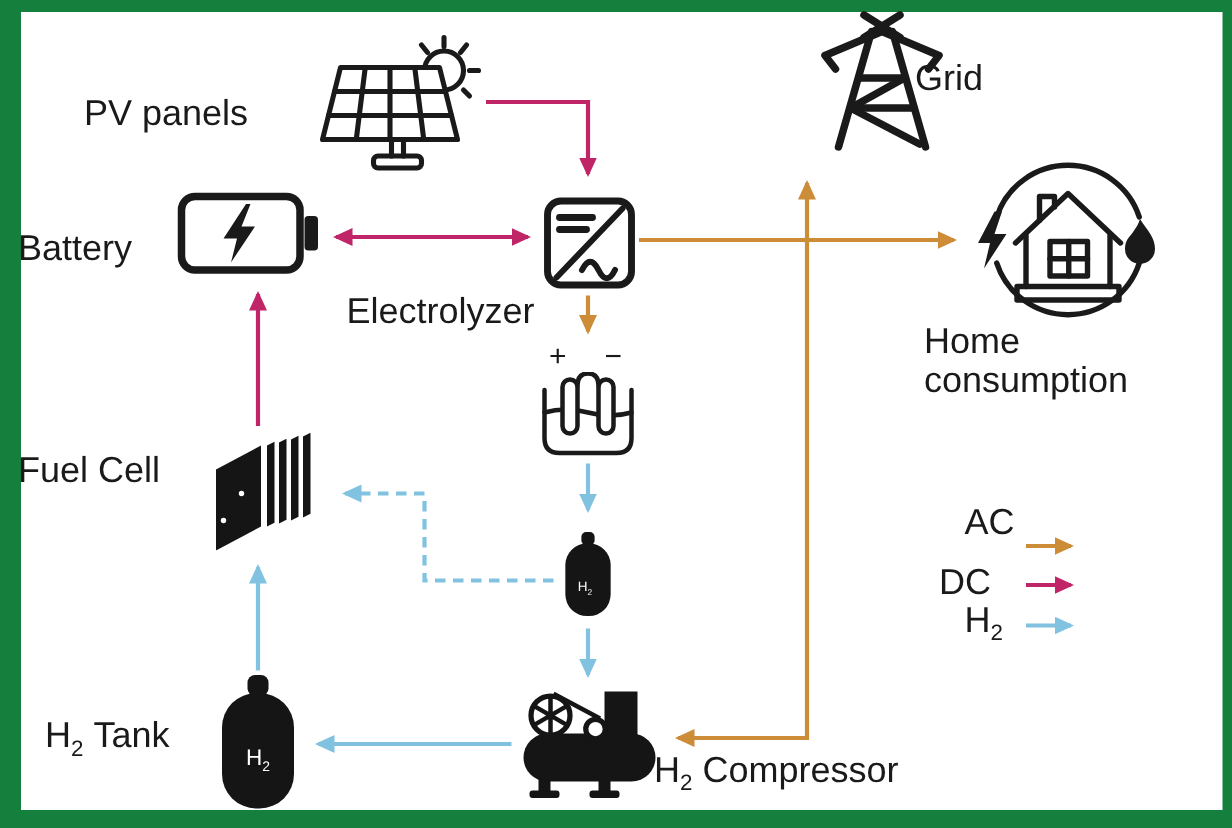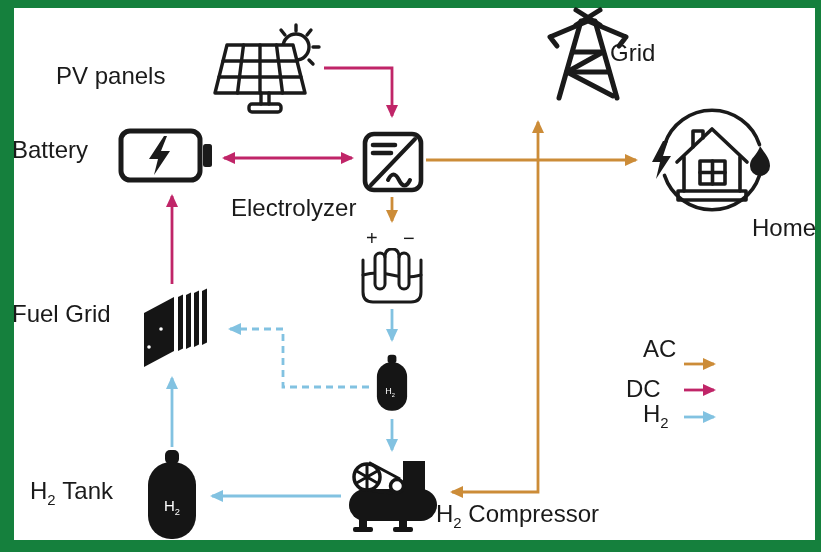--- a/index.html
+++ b/index.html
@@ -6,21 +6,21 @@
   .canvas{
     position:relative; width:821px; height:552px; margin:0 auto;
     background:#15803d; overflow:hidden;
     font-family:"Liberation Sans","DejaVu Sans",sans-serif; color:#1a1a1a;
   }
   .paper{position:absolute; left:14px; top:8px; right:6px; bottom:12px; background:#ffffff;}
   .overlay{position:absolute; left:0; top:0; pointer-events:none;}
   .icon{position:absolute;}
   .label{position:absolute; font-size:24px; line-height:1.08; white-space:nowrap;}
   .label sub{font-size:0.62em; line-height:0;}
-  .center{text-align:right; white-space:normal;}
+  .center{text-align:left; white-space:normal;}
   .small-sym{position:absolute; font-size:20px; font-weight:500;}
   .cyl-text{position:absolute; color:#ffffff; text-align:center; white-space:nowrap;}
   .cyl-text sub{font-size:0.62em; line-height:0;}
 </style>
 </head>
 <body>
 
 <div class="canvas">
   <div class="paper"></div>
 
@@ -148,27 +148,28 @@
     <rect x="58" y="6" width="22" height="34" fill="#151515"></rect>
     <rect x="4" y="34" width="88" height="32" rx="16" fill="#151515"></rect>
     <path d="M24,7.5 L55,24 M28,36 L48,38" stroke="#151515" stroke-width="3" fill="none"></path>
     <circle cx="22" cy="22" r="13" fill="#ffffff" stroke="#151515" stroke-width="3.5"></circle>
     <path d="M22,9.5 V34.5 M11.2,15.75 L32.8,28.25 M32.8,15.75 L11.2,28.25" stroke="#151515" stroke-width="3"></path>
     <circle cx="22" cy="22" r="2.4" fill="#151515"></circle>
     <circle cx="52" cy="31" r="6.5" fill="#ffffff" stroke="#151515" stroke-width="3.5"></circle>
   </svg>
 
   <div class="label" style="left:56px;top:63px">PV panels</div>
-  <div class="label" style="left:12px;top:137px">Battery</div>
+  <div class="label" style="left:12px;top:153px">Battery</div>
   <div class="label" style="left:231px;top:195px">Electrolyzer</div>
   <div class="label" style="left:610px;top:40px">Grid</div>
   <div class="label center" style="left:616px;top:215px;width:200px">
     <span>Home</span><br>
+    <span>consumption</span>
   </div>
-  <div class="label" style="left:12px;top:301px">Fuel Grid</div>
+  <div class="label" style="left:12px;top:301px">Fuel Cell</div>
   <div class="label" style="left:30px;top:478px"><span>H</span><sub>2</sub><span>&nbsp;Tank</span></div>
   <div class="label" style="left:436px;top:501px"><span>H</span><sub>2</sub><span>&nbsp;Compressor</span></div>
 
   <span class="small-sym" style="left:366px;top:227px">+</span>
   <span class="small-sym" style="left:403px;top:227px">−</span>
 
   <div class="cyl-text" style="left:145px;top:497px;width:54px;font-size:15px"><span>H</span><sub>2</sub></div>
   <div class="cyl-text" style="left:375px;top:386px;width:30px;font-size:9px"><span>H</span><sub>2</sub></div>
 
   <div class="label" style="left:643px;top:336px">AC</div>

